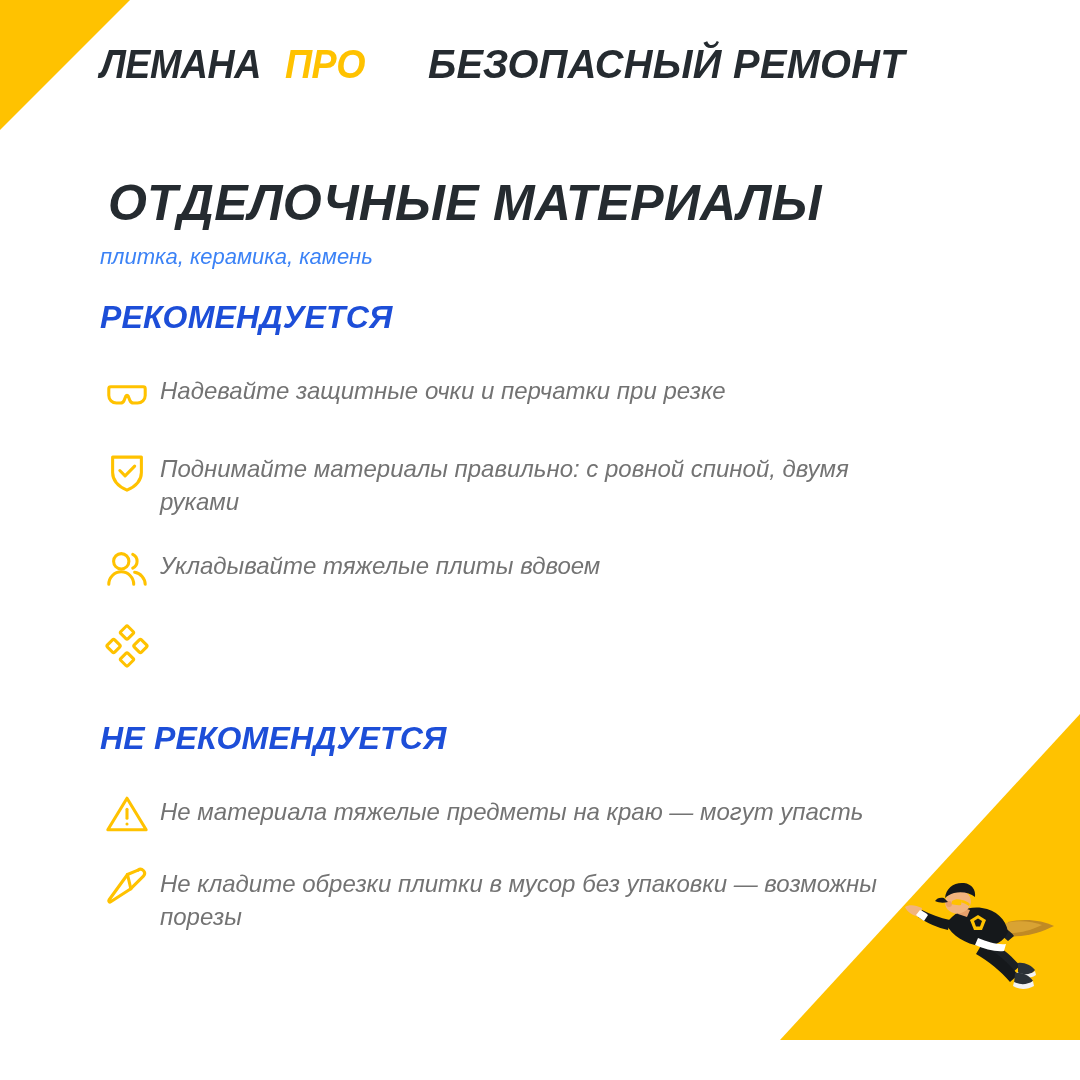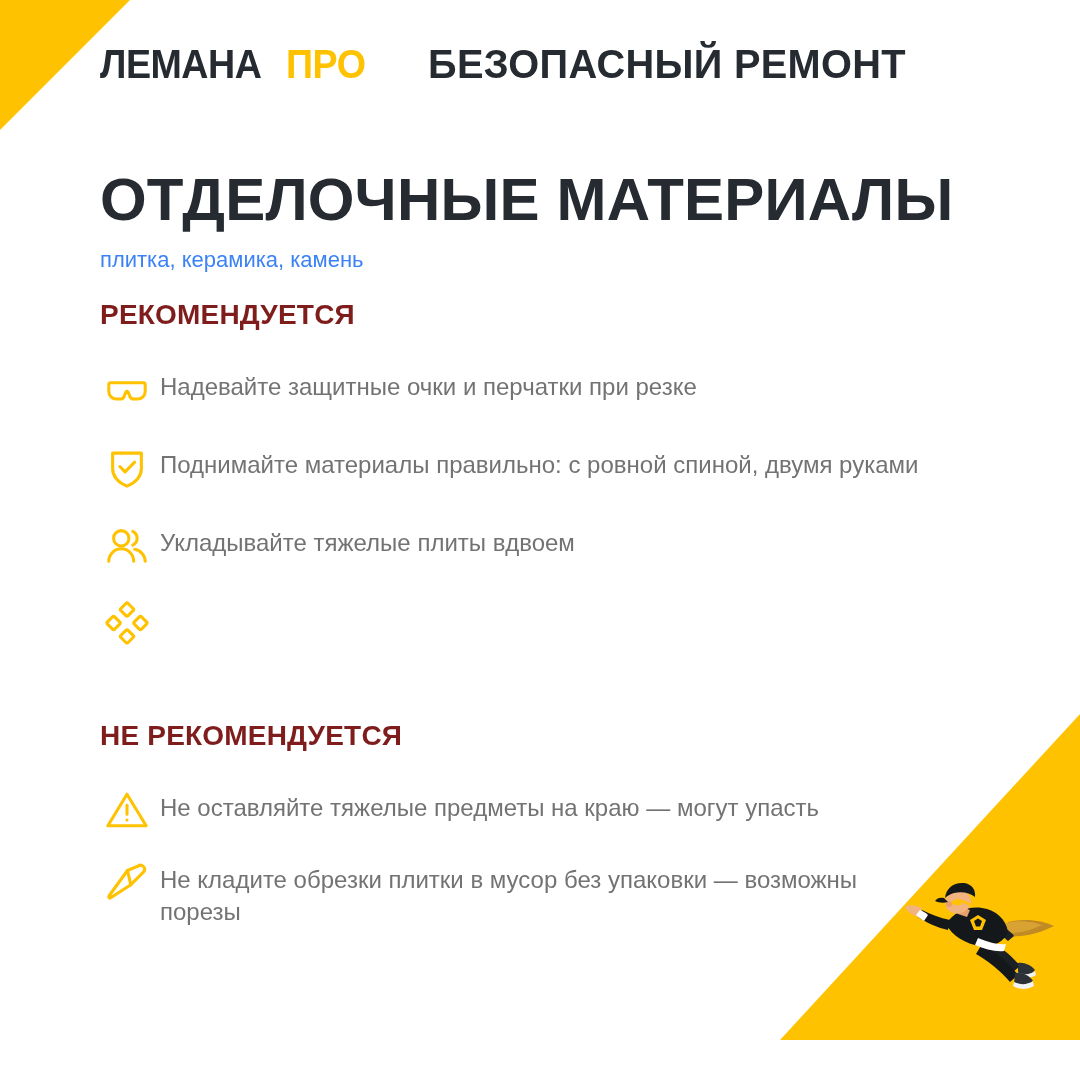--- a/index.html
+++ b/index.html
@@ -16,20 +16,21 @@
     position: relative;
     -webkit-font-smoothing: antialiased;
   }
 
   .poster {
     position: relative;
     width: 1080px;
     height: 1040px;
     background: #ffffff;
     overflow: hidden;
+    font-style: italic;
   }
 
   
   .corner-tl {
     position: absolute;
     left: 0;
     top: 0;
     width: 130px;
     height: 130px;
     background: #FFC200;
@@ -94,26 +95,26 @@
   }
 
   
   .title-block {
     position: absolute;
     left: 100px;
     top: 168px;
     z-index: 3;
   }
   .main-title {
-    font-size: 60px;
+    font-size: 50px;
     font-weight: 700;
     letter-spacing: 0.2px;
     color: #252B30;
     line-height: 1.08;
-    margin: 0;
+    margin: 8px;
     white-space: nowrap;
   }
   .subtitle {
     font-size: 22px;
     font-weight: 400;
     color: #3b82f6;
     margin: 14px 0 0 0;
     line-height: 1.2;
   }
 
@@ -121,23 +122,23 @@
   .section {
     position: absolute;
     left: 100px;
     width: 880px;
     z-index: 3;
   }
   .section-recommended { top: 300px; }
   .section-not-recommended { top: 721px; }
 
   .section-heading {
-    font-size: 28px;
-    font-weight: 700;
-    color: #7f1d1d;
+    font-size: 32px;
+    font-weight: 700;
+    color: #1d4ed8;
     letter-spacing: 0.2px;
     margin: 0 0 30px 0;
     line-height: 1.1;
   }
 
   .item-list {
     list-style: none;
     margin: 0;
     padding: 0;
   }
@@ -263,21 +264,21 @@
 
 
       <li class="item">
         <span class="item-icon">
           <svg viewBox="0 0 48 48" fill="none" stroke="#FFC200" stroke-width="3.2" stroke-linecap="round" stroke-linejoin="round">
             <path d="M24 7.5 44 40.5H4z"></path>
             <path d="M24 19v9.5"></path>
             <circle cx="24" cy="34.5" r="1.6" fill="#FFC200" stroke="none"></circle>
           </svg>
         </span>
-        <span class="item-text">Не оставляйте тяжелые предметы на краю — могут упасть</span>
+        <span class="item-text">Не материала тяжелые предметы на краю — могут упасть</span>
       </li>
 
       <li class="item">
         <span class="item-icon">
           <svg viewBox="0 0 48 48" fill="none" stroke="#FFC200" stroke-width="3.2" stroke-linecap="round" stroke-linejoin="round">
             <path d="M35.5 7.5a4.2 4.2 0 0 1 5.9 5.9L28 26.8"></path>
             <path d="M28 26.8 7 40.5c-1.3.8-2.6-.6-1.8-1.9L24.5 12"></path>
             <path d="M24.5 12 35.5 7.5"></path>
             <path d="M28 26.8 24.5 12"></path>
           </svg>

